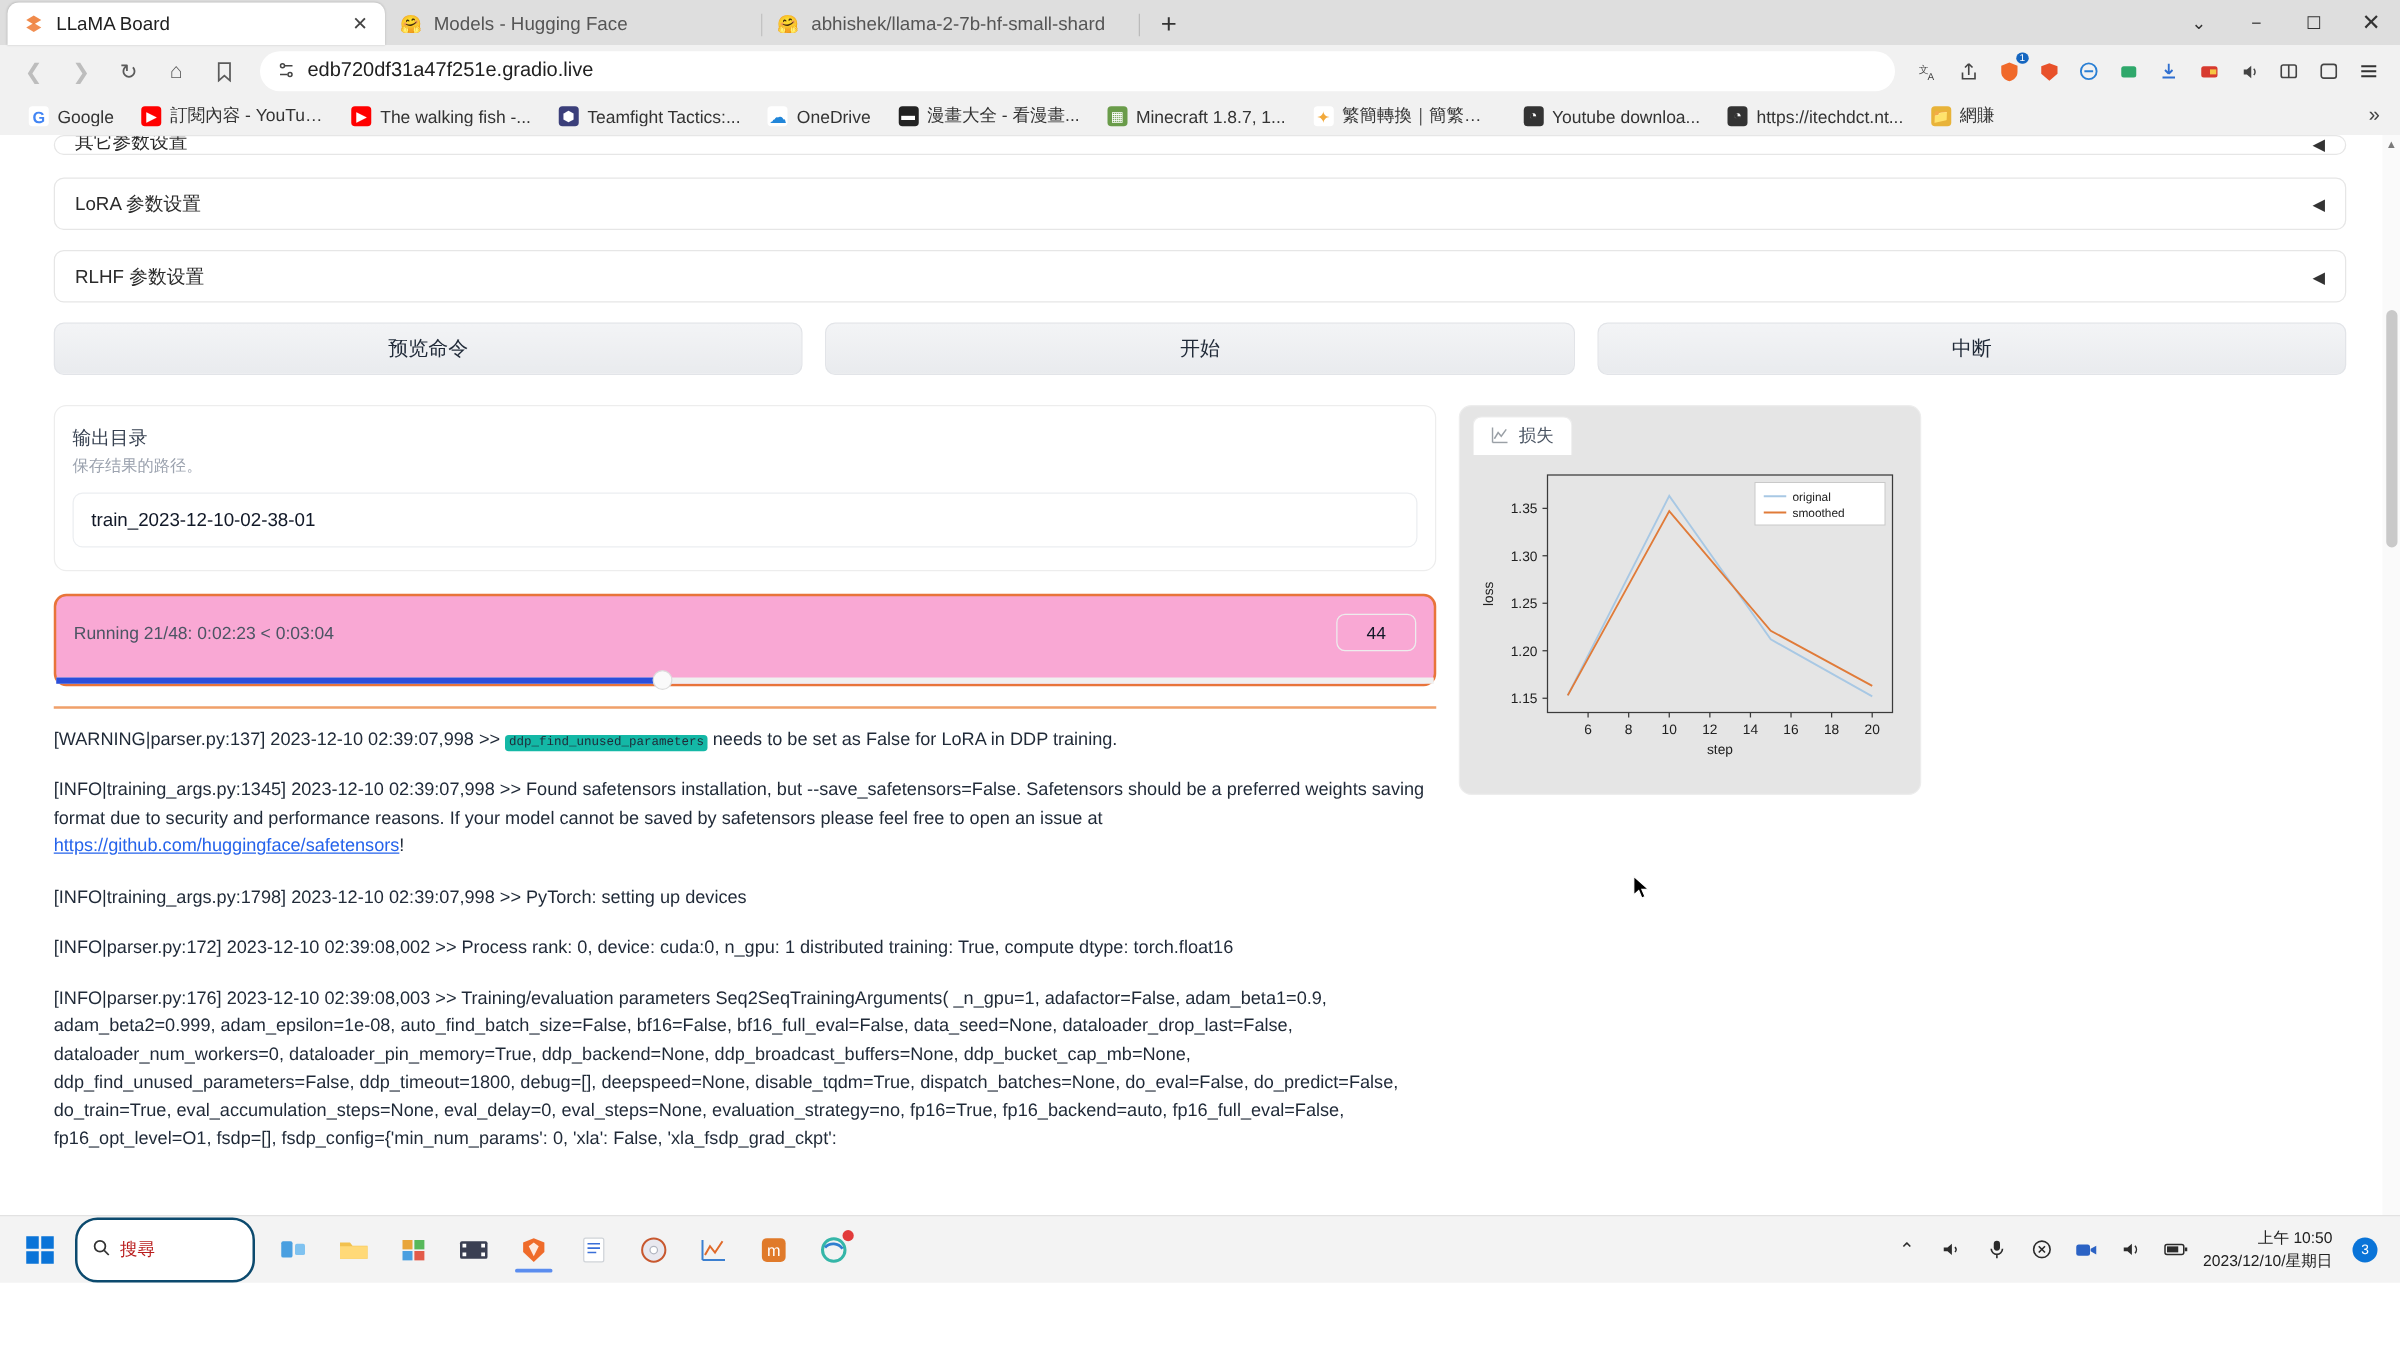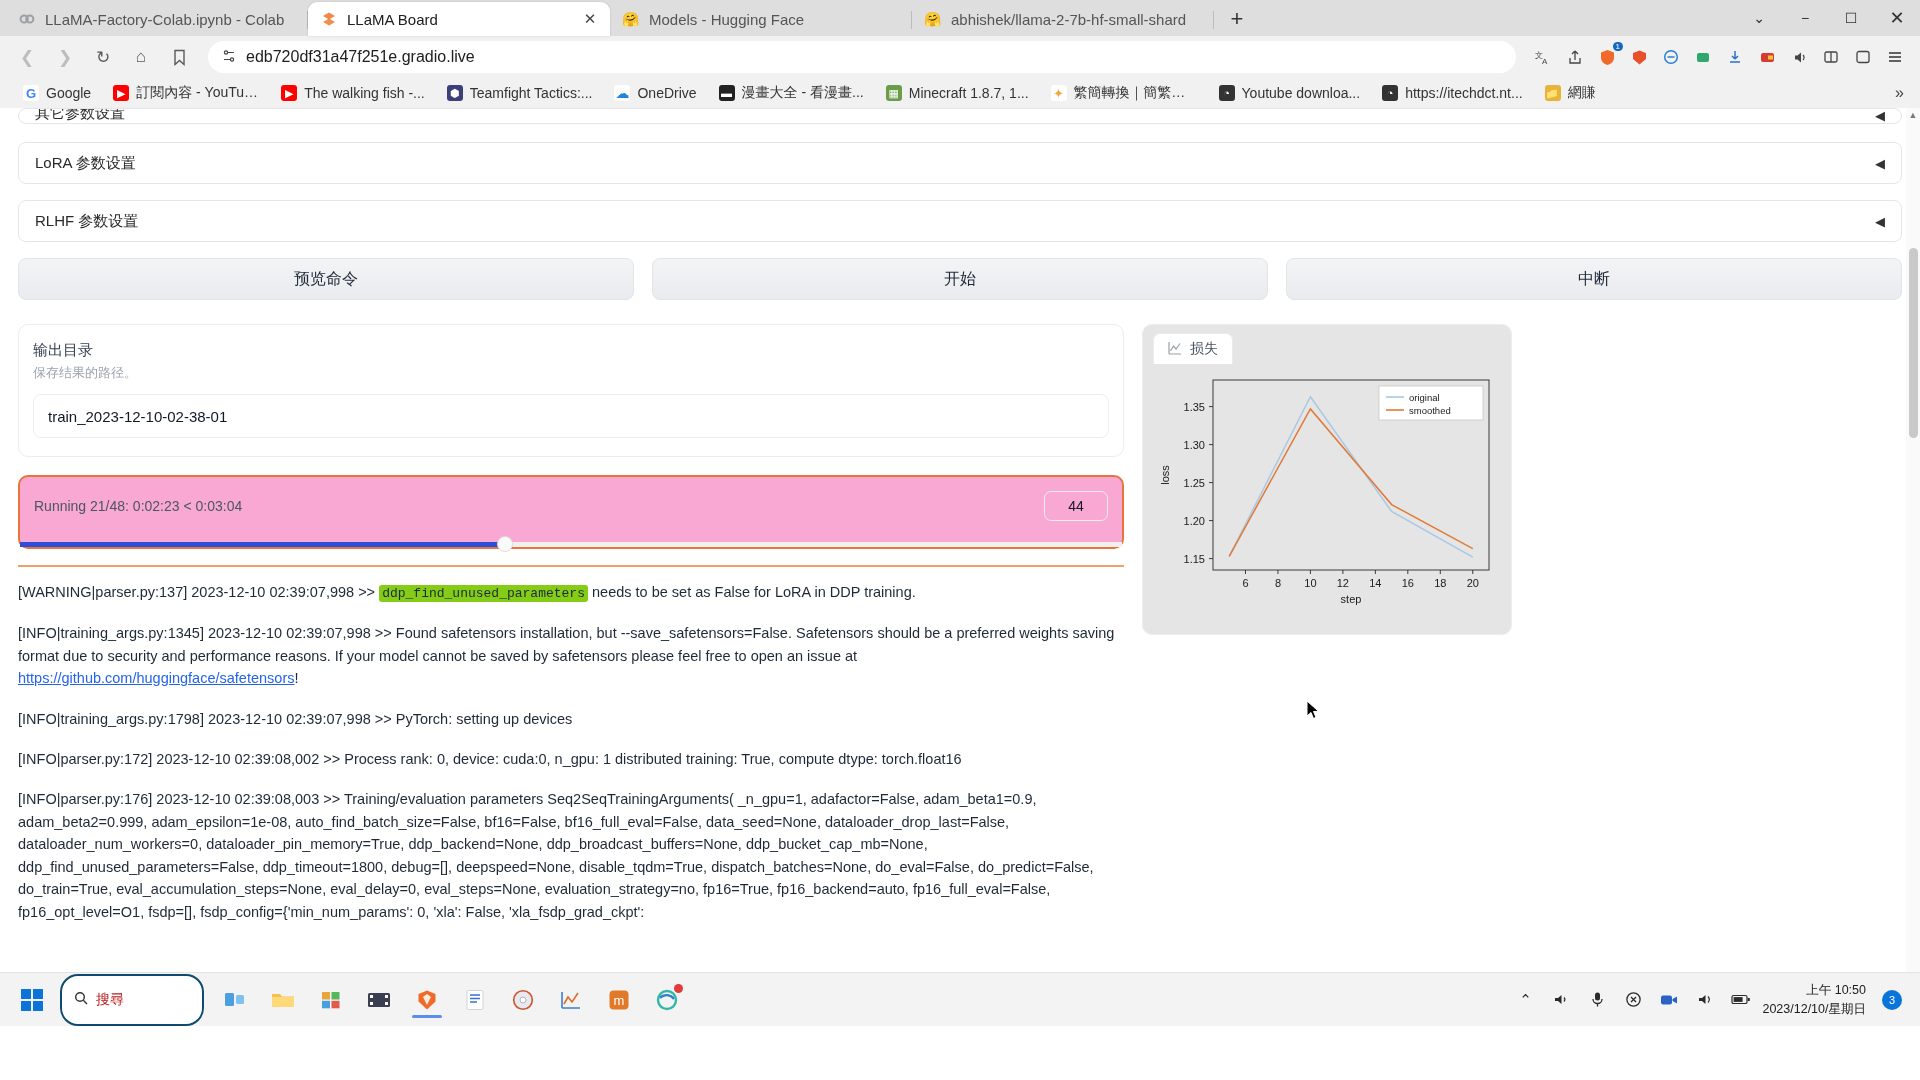--- a/index.html
+++ b/index.html
@@ -52,21 +52,21 @@
   .tbicon { width: 30px; height: 30px; display:flex; align-items:center; justify-content:center; font-size: 15px; border-radius: 5px; position: relative; }
 
   .bookmarks { height: 30px; background:#f1f1f1; display:flex; align-items:center; padding: 0 12px; gap: 0; font-size: 14px; color:#333; }
   .bm { display:flex; align-items:center; gap:7px; padding: 0 11px; height: 24px; white-space: nowrap; max-width: 168px; overflow:hidden; }
   .bm-ico { width: 16px; height:16px; flex:0 0 16px; border-radius:3px; display:flex; align-items:center; justify-content:center; font-size:11px; color:#fff; }
   .bm-label { overflow:hidden; text-overflow: ellipsis; }
   .bm-chev { margin-left: auto; font-size: 16px; color:#444; padding-right:4px; }
 
   
   .page { position: relative; height: 912px; background: #ffffff; overflow: hidden; }
-  .page-inner { padding: 0 18px; }
+  .page-inner { padding: 0 43px; }
 
   .accordion {
     border: 1px solid #e6e6e6; border-radius: 8px; background: #fff;
     height: 42px; display:flex; align-items:center; justify-content:space-between;
     padding: 0 16px; margin-bottom: 16px; font-size: 15px; color: #2a2a2a;
   }
   .accordion.clipped { height: 16px; overflow:hidden; margin-bottom: 16px; align-items: flex-end; }
   .acc-arrow { color:#333; font-size: 13px; }
 
   .btnrow { display:flex; gap: 18px; }
@@ -102,21 +102,21 @@
   }
   .prog-bar { position:absolute; left:0; right:0; bottom:0; height: 5px; background:#f0f0f0; }
   .prog-fill { height: 5px; background:#2b4fdb; }
   .prog-knob {
     position:absolute; width: 16px; height:16px; border-radius:50%;
     background:#fafafa; border:1px solid #dcdcdc; bottom:-5px;
   }
 
   .logbox { margin-top: 16px; border-top: 2px solid #f0a06a; padding: 14px 0 0; }
   .logline { font-size: 14.5px; color:#1f2937; line-height: 1.55; margin-bottom: 18px; word-wrap: break-word; }
-  code.inl { font-family: "Liberation Mono", monospace; font-size: 13px; background:#84cc16; padding: 1px 3px; border-radius:3px; }
+  code.inl { font-family: "Liberation Mono", monospace; font-size: 10px; background:#14b8a6; padding: 1px 3px; border-radius:3px; }
   a.lnk { color:#2563eb; text-decoration: underline; }
 
   
   .chart-card { border:1px solid #ededed; border-radius:10px; background:#e5e5e5; padding: 0 0 12px; }
   .chart-tabbar { display:flex; padding: 8px 10px 0; }
   .chart-tab {
     display:flex; align-items:center; gap:8px; font-size:14px; color:#4b5563;
     border:1px solid #ececec; border-bottom:none; border-radius:7px 7px 0 0;
     padding: 6px 14px; background:#fff;
   }
@@ -151,29 +151,20 @@
   }
   .sb-thumb { position:absolute; right:2px; width:9px; border-radius:5px; background:#c9c9c9; }
   .sb-cap { position:absolute; right:1px; width:12px; height:14px; display:flex; align-items:center; justify-content:center; font-size:9px; color:#7a7a7a;}
 </style>
 </head>
 <body>
 
 <div class="browser">
 
   <div class="tabstrip">
-    <div class="tab inactive">
-      <span class="tab-favicon">
-        <svg width="16" height="16" viewBox="0 0 16 16">
-            <circle cx="5.2" cy="8" r="3.6" fill="none" stroke="#9aa0a6" stroke-width="2"></circle>
-            <circle cx="10.8" cy="8" r="3.6" fill="none" stroke="#9aa0a6" stroke-width="2"></circle>
-          </svg>
-      </span>
-      <span class="tab-title">LLaMA-Factory-Colab.ipynb - Colab</span>
-    </div>
 
     <div class="tab active">
       <span class="tab-favicon">
         <svg width="16" height="16" viewBox="0 0 16 16">
             <path d="M8 1.4 14 5 8 8.6 2 5z" fill="#f08a4b"></path>
             <path d="M8 7.4 14 11 8 14.6 2 11z" fill="#ef7a34" opacity=".85"></path>
           </svg>
       </span>
       <span class="tab-title">LLaMA Board</span>
       <span class="tab-close">✕</span>

